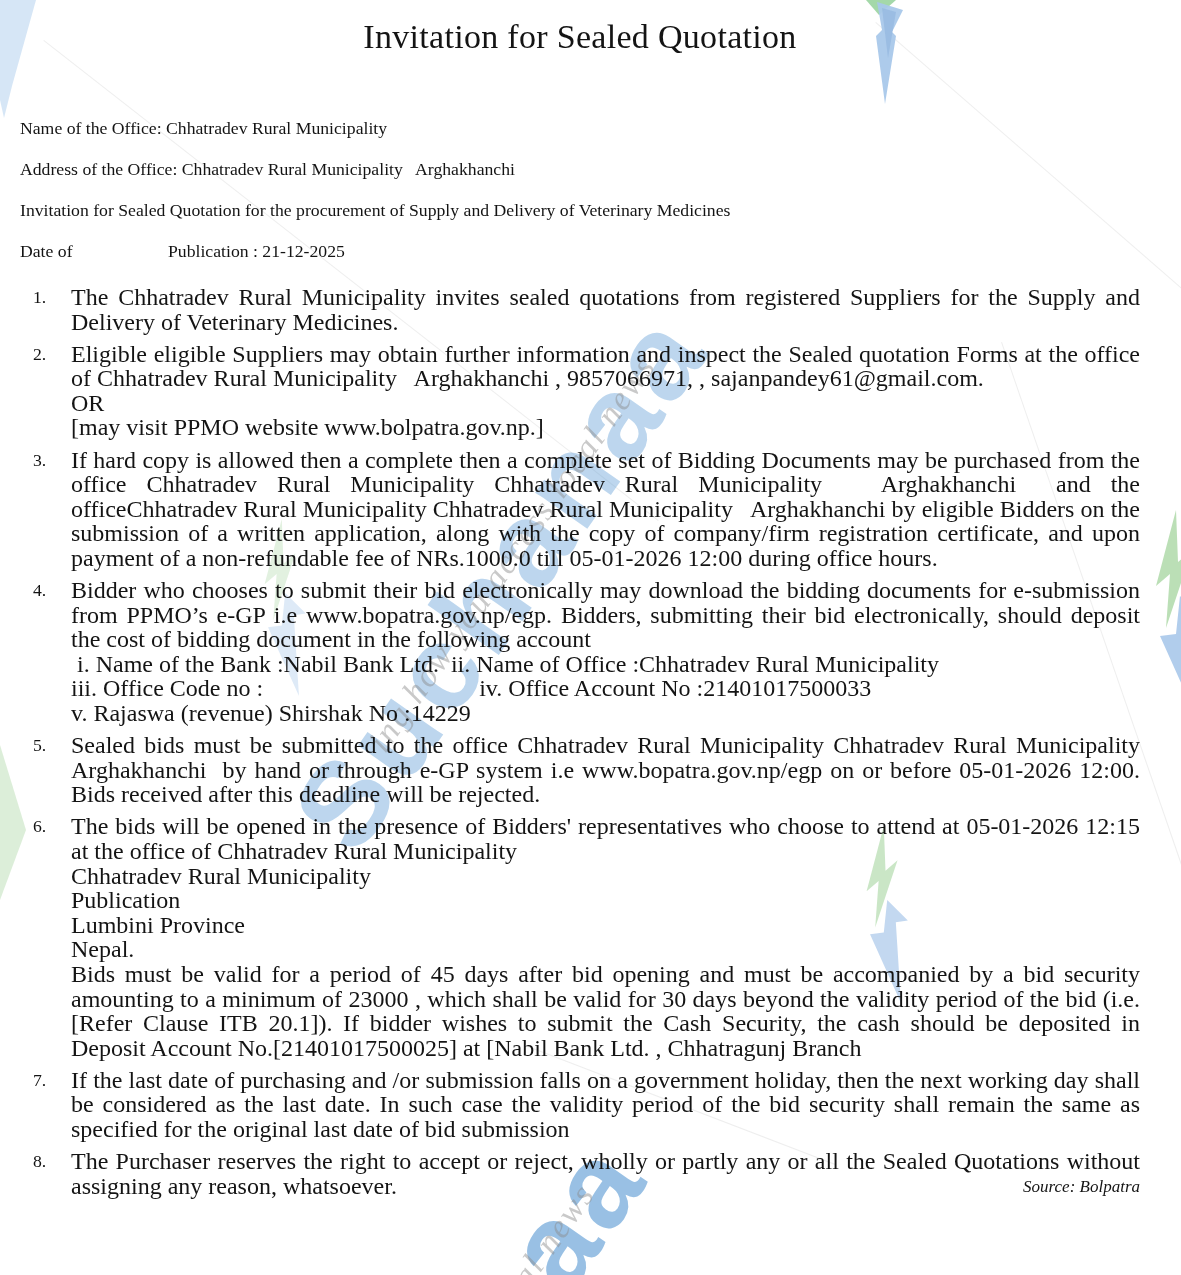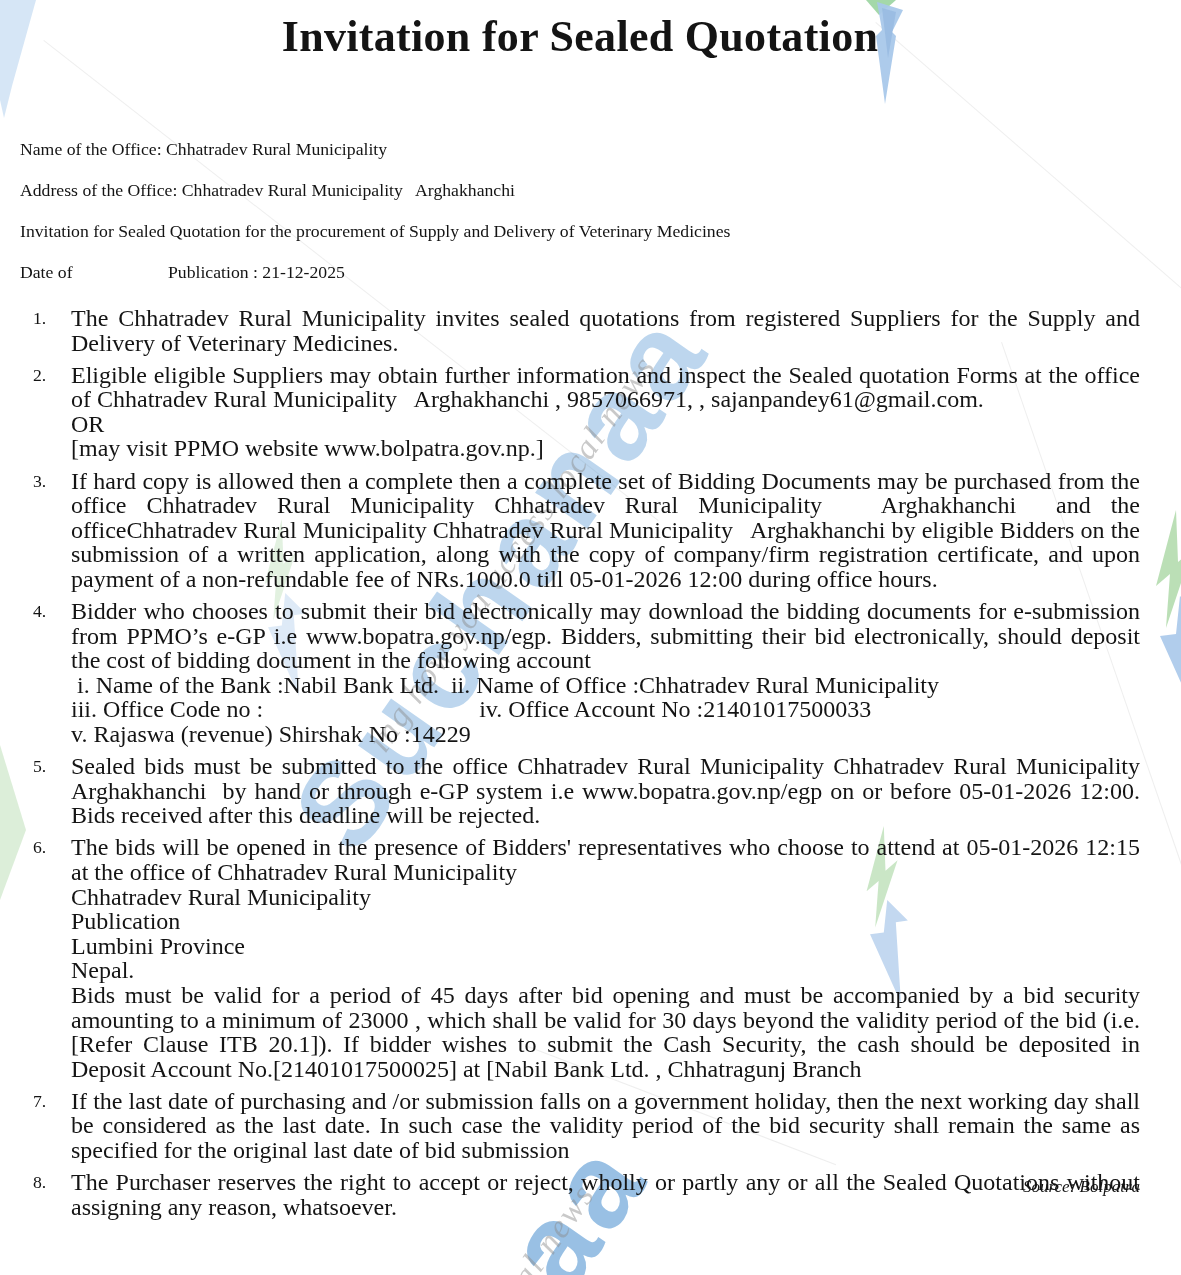--- a/index.html
+++ b/index.html
@@ -38,27 +38,27 @@
     font-style:italic;
     font-size:34px;
     letter-spacing:2px;
     opacity:0.45;
     white-space:nowrap;
   }
   
   .content{position:relative;z-index:2;padding:0 41px 0 20px;}
   .doc-title{
     text-align:center;
-    font-size:44px;
-    font-weight:bold;
+    font-size:34px;
+    font-weight:normal;
     line-height:42px;
     margin:16px 0 0 0;
     letter-spacing:0.3px;
   }
-  .header-lines{margin-top:79px;}
+  .header-lines{margin-top:58px;}
   .header-line{
     font-size:17.7px;line-height:24px;
     margin:0 0 17px 0;
     white-space:pre-wrap;
   }
   .date-line{display:flex;font-size:17.7px;line-height:24px;align-items:flex-end;}
   .date-label{flex:0 0 148px;}
   .numbered-list{margin-top:22px;}
   .list-item{display:flex;margin-bottom:7.5px;}
   .item-number{

